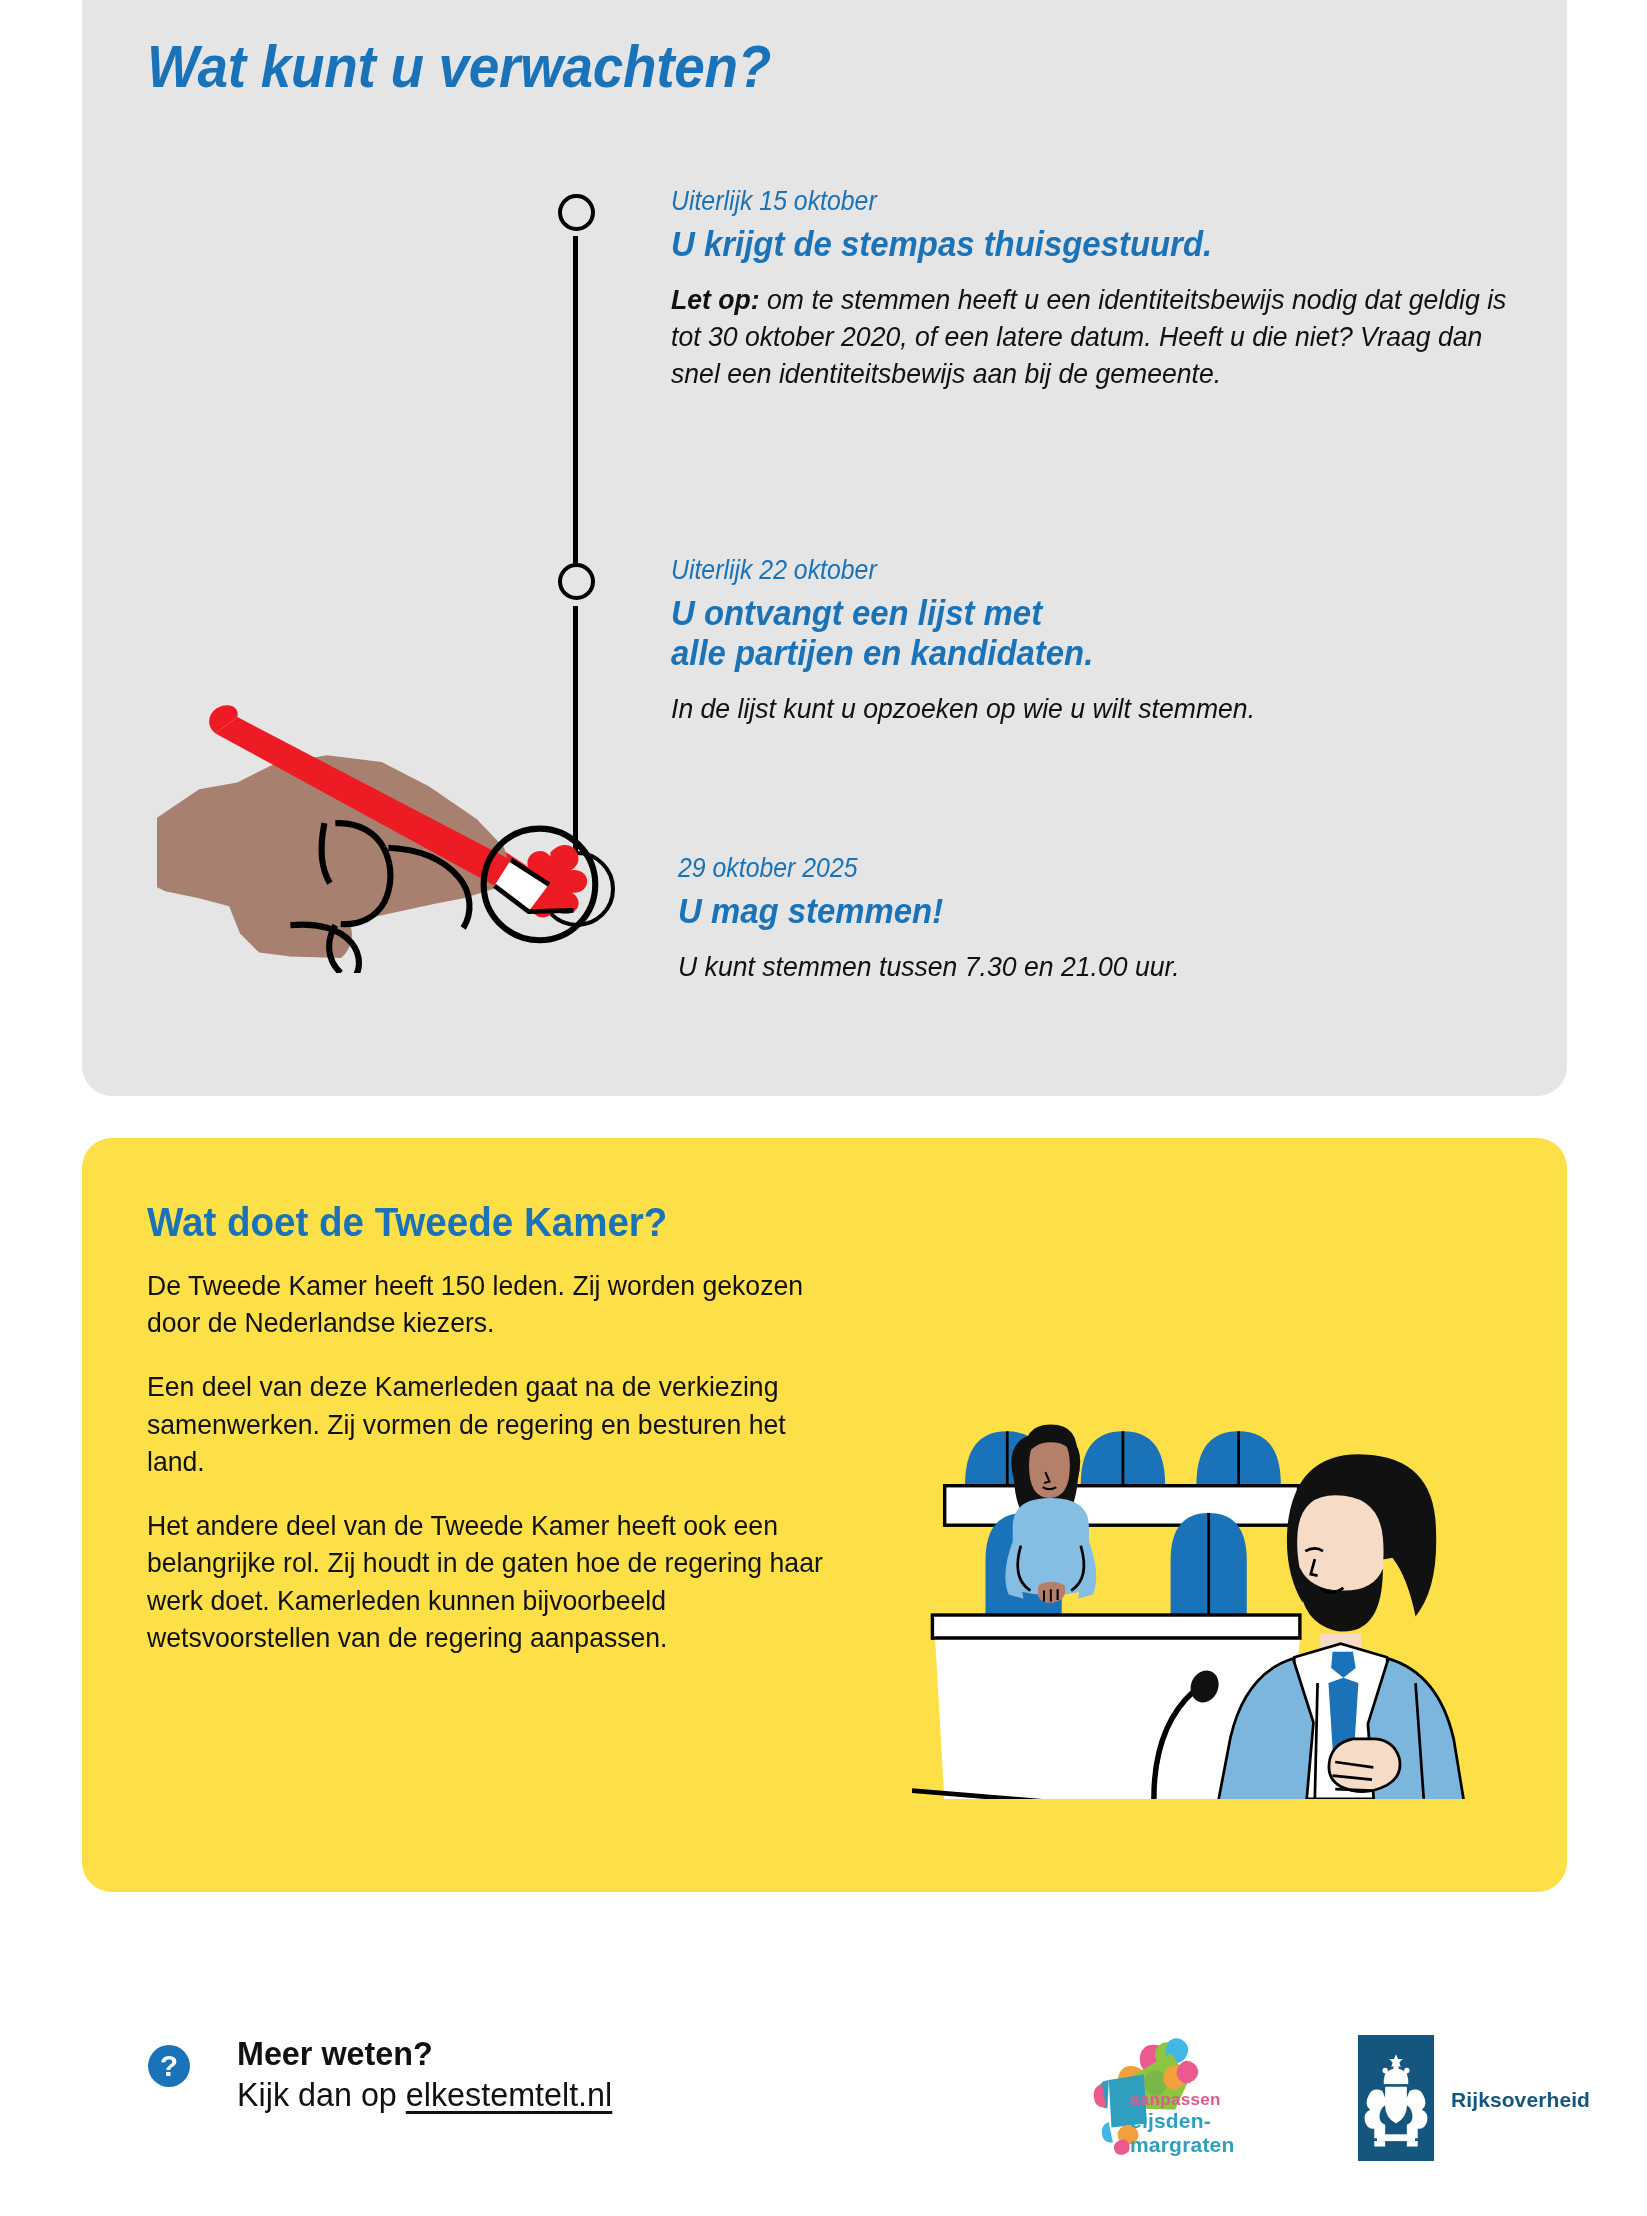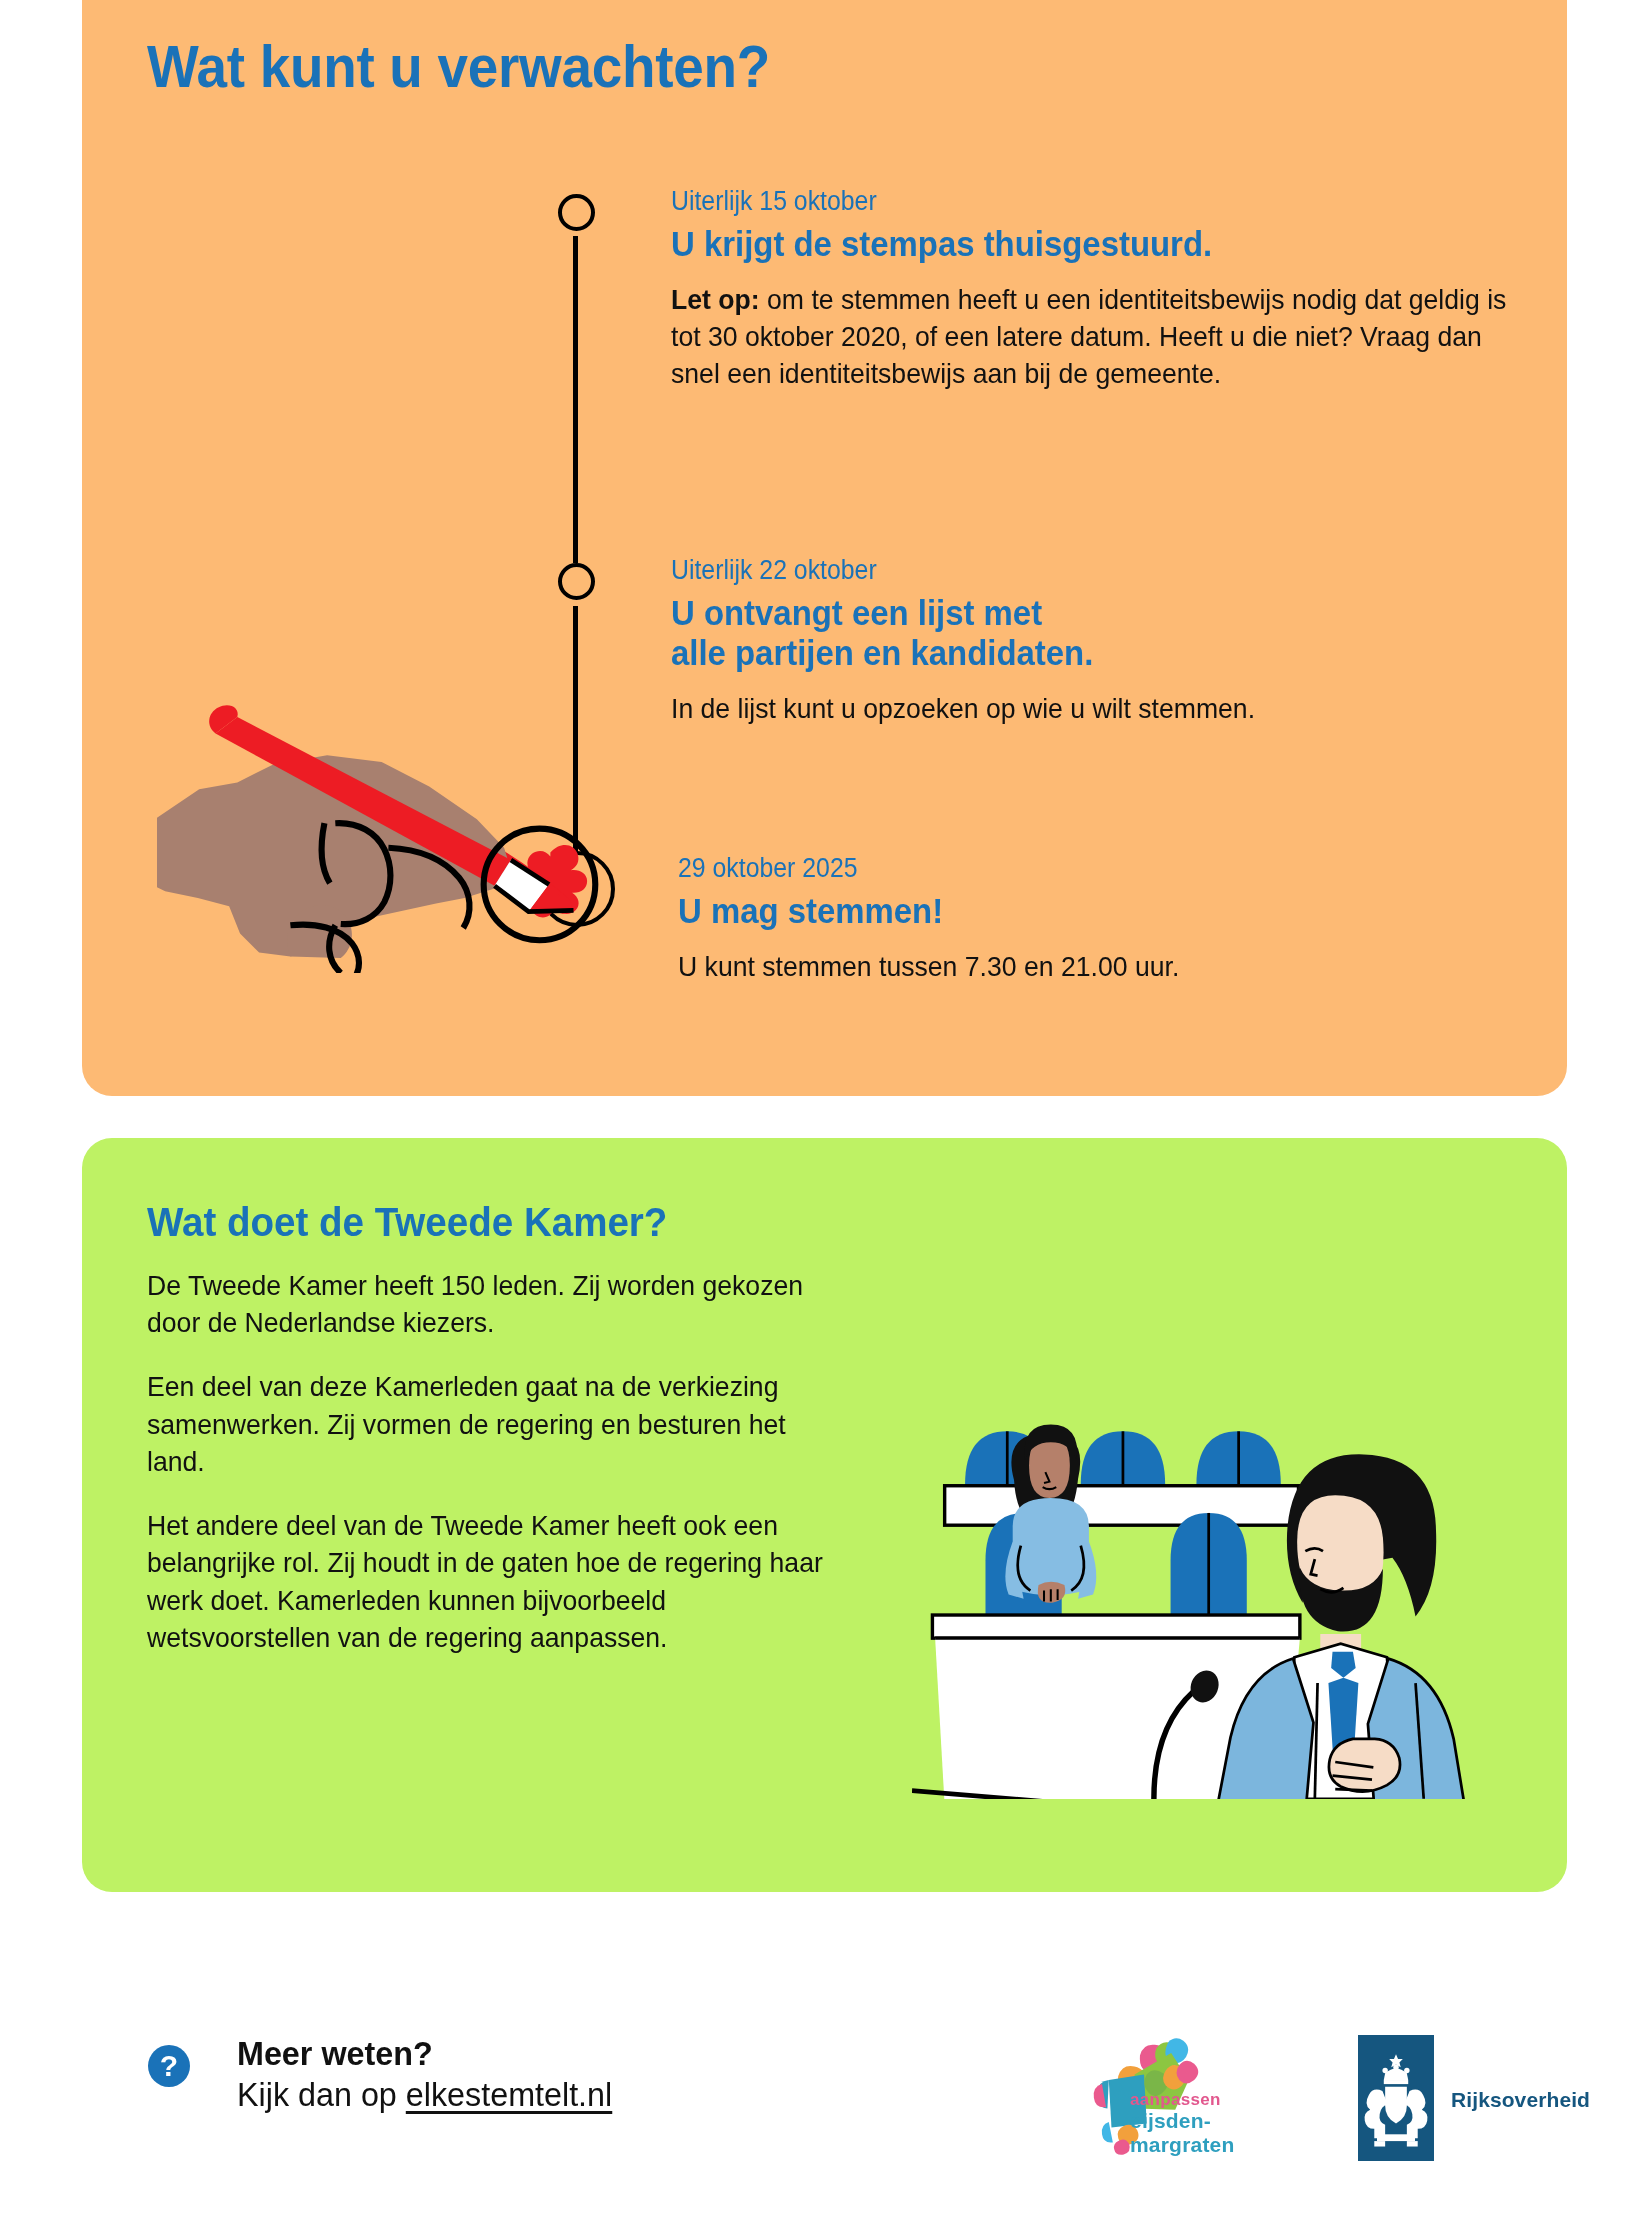--- a/index.html
+++ b/index.html
@@ -19,22 +19,23 @@
     overflow: hidden;
   }
 
   
   .panel-beige {
     position: absolute;
     left: 82px;
     top: 0px;
     width: 1485px;
     height: 1096px;
-    background: #fdba74;
+    background: #e5e5e5;
     border-radius: 0 0 30px 30px;
+    font-style: italic;
   }
 
   .main-title {
     position: absolute;
     left: 65px;
     top: 33px;
     font-size: 59px;
     font-weight: 700;
     color: #1a72b8;
     letter-spacing: -0.3px;
@@ -115,21 +116,21 @@
     height: 320px;
   }
 
   
   .panel-blue {
     position: absolute;
     left: 82px;
     top: 1138px;
     width: 1485px;
     height: 754px;
-    background: #bef264;
+    background: #fde047;
     border-radius: 30px;
   }
 
   .sub-title {
     position: absolute;
     left: 65px;
     top: 61px;
     font-size: 41px;
     font-weight: 700;
     color: #1a72b8;

